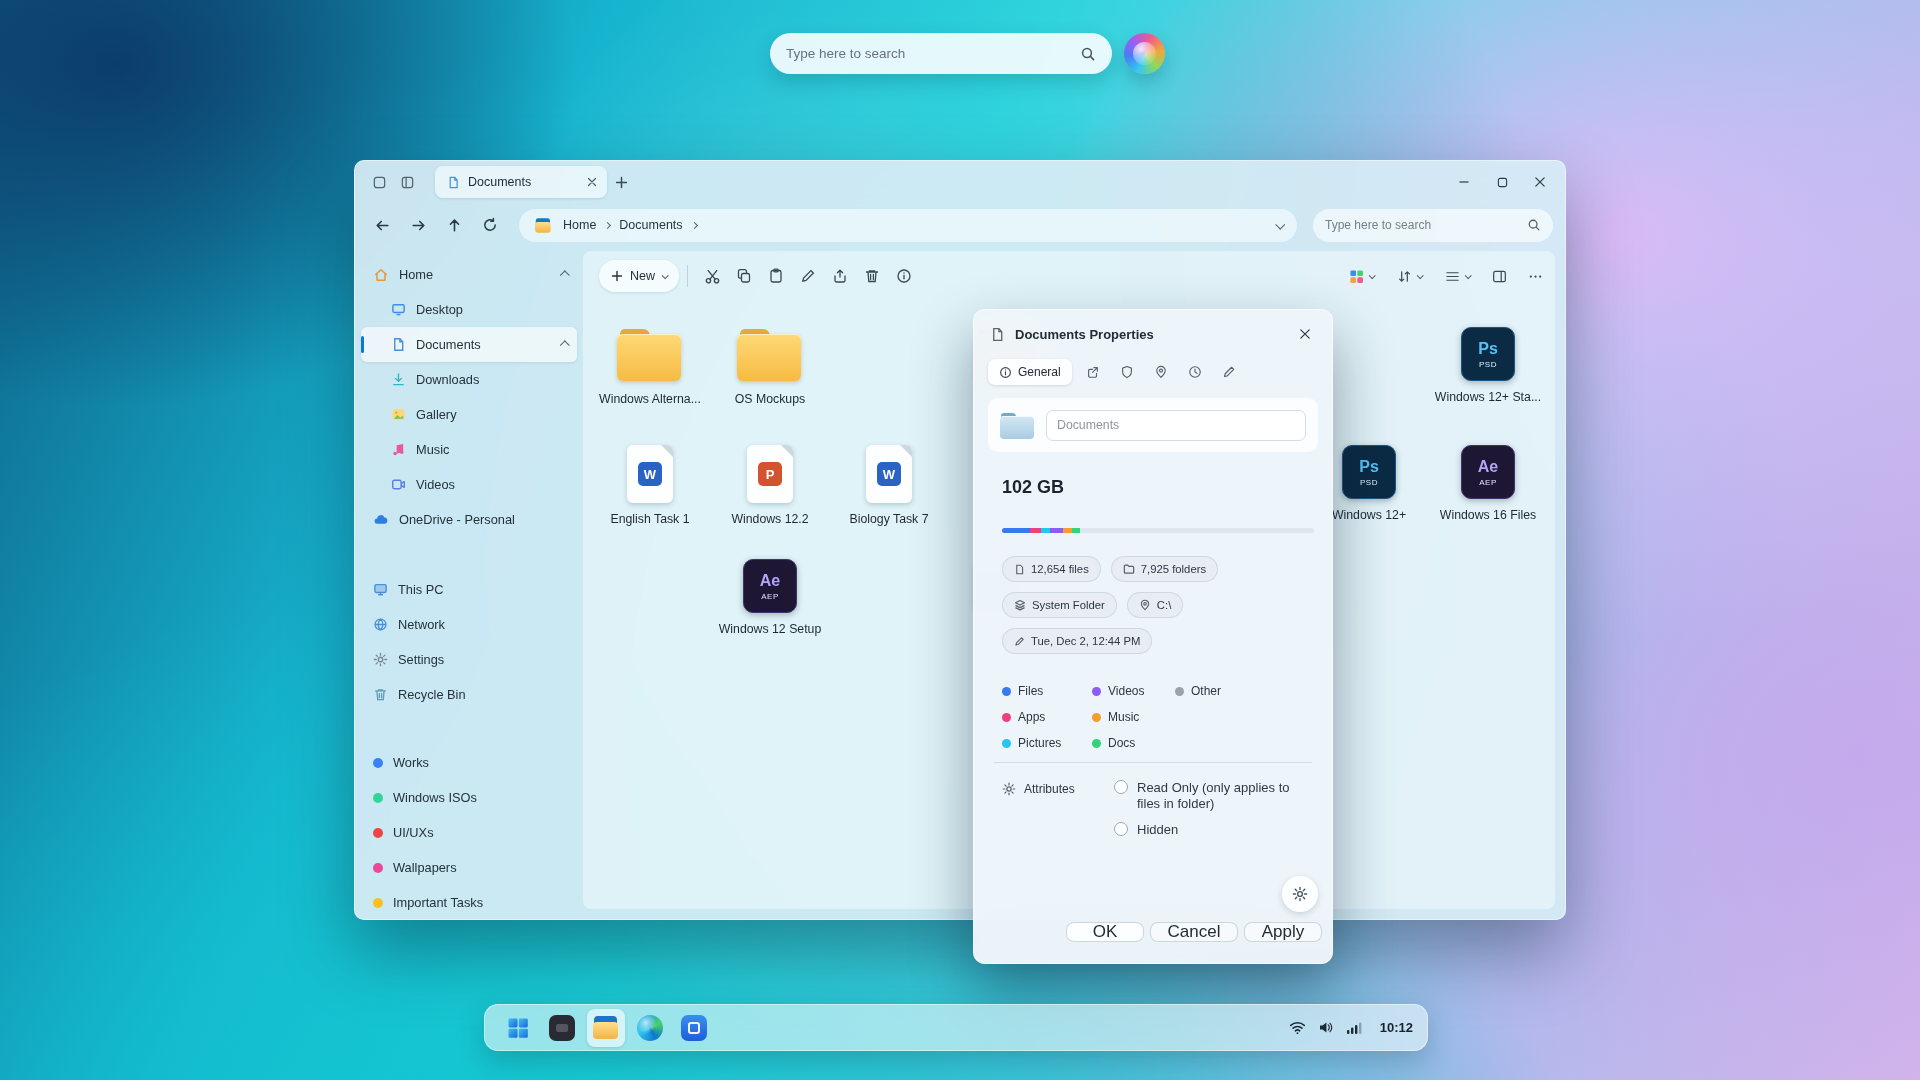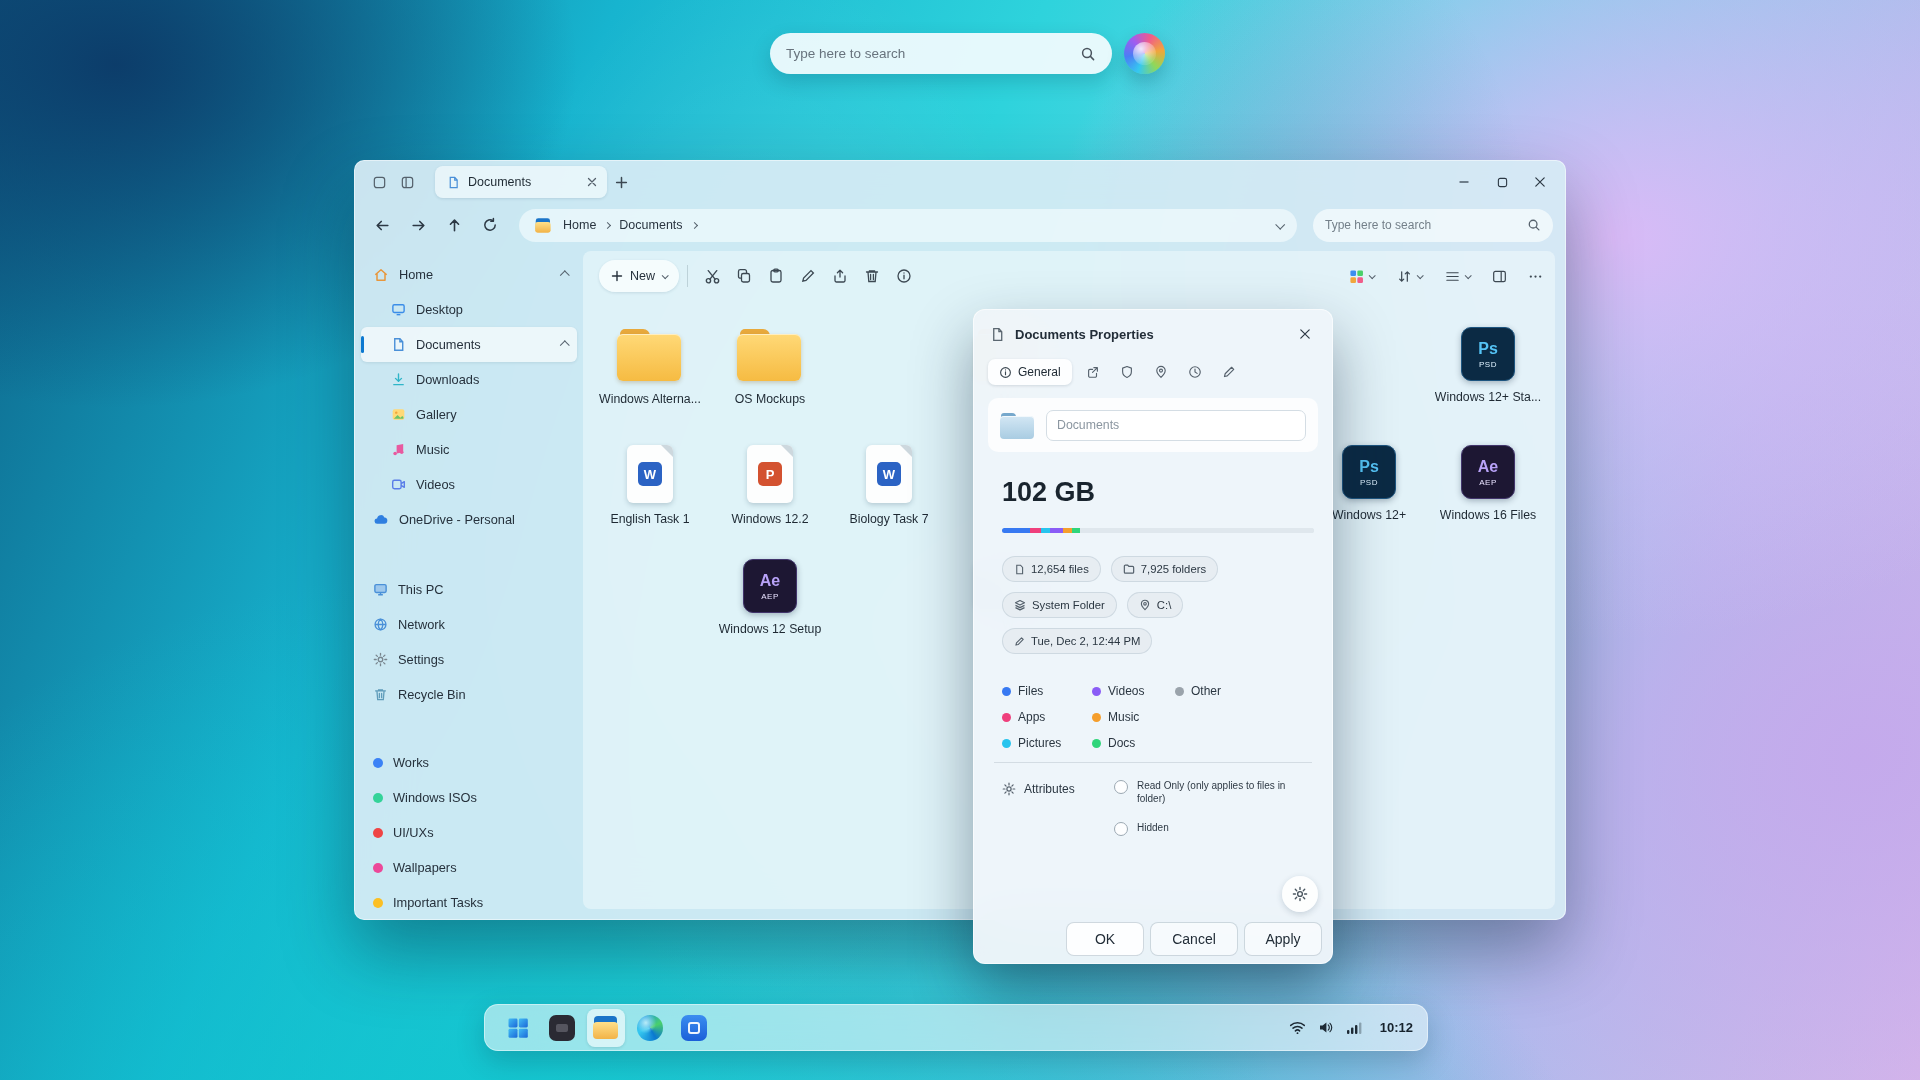--- a/index.html
+++ b/index.html
@@ -101,42 +101,42 @@
 .dlg-title{font-size:13px;font-weight:bold;color:#222d38;flex:1}
 .dlg-close{width:26px;height:24px;border-radius:6px;display:flex;align-items:center;justify-content:center;cursor:pointer}
 .dlg-tabs{position:absolute;left:14px;top:48px;right:14px;height:28px;display:flex;align-items:center;gap:8px}
 .gen-tab{display:flex;align-items:center;gap:6px;height:26px;padding:0 11px;border-radius:7px;background:#fdfeff;box-shadow:0 1px 3px rgba(20,50,70,.15);font-size:12px;color:#212c36;cursor:pointer}
 .dtab{width:26px;height:26px;border-radius:6px;display:flex;align-items:center;justify-content:center;cursor:pointer}
 .name-card{position:absolute;left:14px;right:14px;top:88px;height:54px;background:rgba(255,255,255,.78);border-radius:10px;display:flex;align-items:center;padding:0 12px;gap:12px}
 .name-card input{flex:1;height:31px;border:1px solid #d4dde4;border-radius:7px;background:#fff;padding:0 10px;font-size:12.3px;color:#8b96a0;outline:0}
 .mini-folder{position:relative;width:34px;height:27px;flex:0 0 auto}
 .mini-folder::before{content:"";position:absolute;left:1px;top:1px;width:15px;height:7px;background:#76a8cc;border-radius:3px 4px 0 0}
 .mini-folder::after{content:"";position:absolute;left:0;right:0;top:4px;bottom:0;background:linear-gradient(180deg,#d3e7f4,#a9cce2);border-radius:4px;box-shadow:inset 0 1px 0 rgba(255,255,255,.7)}
-.size-txt{position:absolute;left:28px;top:167px;font-size:27px;font-weight:bold;color:#19242e}
+.size-txt{position:absolute;left:28px;top:167px;font-size:18px;font-weight:bold;color:#19242e}
 .bar{position:absolute;left:28px;top:218px;width:312px;height:5px;border-radius:3px;display:flex;overflow:hidden;background:#dfe7ed}
 .bar span{height:100%}
 .bar .rest{flex:1;background:#dfe7ed}
 .chips{position:absolute;left:28px;right:20px;display:flex;gap:10px}
 .chip{display:flex;align-items:center;gap:6px;height:26px;padding:0 11px;border-radius:13px;background:#e7edf2;border:1px solid rgba(160,180,195,.35);font-size:11.3px;color:#2b3742;cursor:pointer;white-space:nowrap}
 .legend{position:absolute;left:28px;top:362px;right:20px}
 .leg-row{display:flex;height:26px;align-items:flex-end}
 .leg-cell{display:flex;align-items:center;gap:7px}
 .leg-cell .ldot{width:9px;height:9px;border-radius:50%}
 .leg-cell .ltxt{font-size:12px;color:#2b3742}
 .lc1{width:90px}.lc2{width:83px}
 .dlg-sep{position:absolute;left:20px;right:20px;top:452px;height:1px;background:#d3dce3}
 .attr{position:absolute;left:28px;top:472px;right:18px}
 .attr-h{display:flex;align-items:center;gap:8px}
 .attr-h .atxt{font-size:12px;color:#2b3742}
 .radio{width:14px;height:14px;border-radius:50%;border:1.6px solid #9ba8b2;background:#fdfeff;flex:0 0 auto;cursor:pointer}
 .opt{position:absolute;left:112px;display:flex;gap:9px;align-items:flex-start}
-.opt .otxt{font-size:10px;color:#2e3a45;line-height:1.25;max-width:172px}
+.opt .otxt{font-size:13px;color:#2e3a45;line-height:1.25;max-width:172px}
 .gear-btn{position:absolute;left:308px;top:566px;width:36px;height:36px;border-radius:50%;background:rgba(255,255,255,.85);box-shadow:0 2px 6px rgba(20,50,70,.18);display:flex;align-items:center;justify-content:center;cursor:pointer}
 .dlg-foot{position:absolute;right:10px;top:612px;display:flex;gap:6px}
-.dbtn{height:34px;border-radius:8px;border:1px solid rgba(150,170,185,.45);display:flex;align-items:center;justify-content:center;font-size:14px;color:#222d38;cursor:pointer;background:rgba(255,255,255,.6)}
+.dbtn{height:20px;border-radius:8px;border:1px solid rgba(150,170,185,.45);display:flex;align-items:center;justify-content:center;font-size:17px;color:#222d38;cursor:pointer;background:rgba(255,255,255,.6)}
 .dbtn.ok{width:78px;background:#fdfeff}
 .dbtn.cancel{width:88px}
 .dbtn.apply{width:78px}
 
 
 .taskbar{position:absolute;left:484px;top:1004px;width:944px;height:47px;border-radius:14px;background:rgba(238,248,252,.6);backdrop-filter:blur(30px);border:1px solid rgba(255,255,255,.45);box-shadow:0 10px 28px rgba(8,35,55,.22);z-index:30;display:flex;align-items:center;padding:0 14px}
 .tk-btn{width:38px;height:38px;border-radius:8px;display:flex;align-items:center;justify-content:center;cursor:pointer;margin-right:6px}
 .tk-btn.active{background:rgba(255,255,255,.6);box-shadow:0 1px 3px rgba(20,50,70,.15)}
 .tb-dark{width:26px;height:26px;border-radius:7px;background:#2a2a33;position:relative}
 .tb-dark::after{content:"";position:absolute;left:7px;top:9px;width:12px;height:8px;border-radius:2px;background:#55555f}

